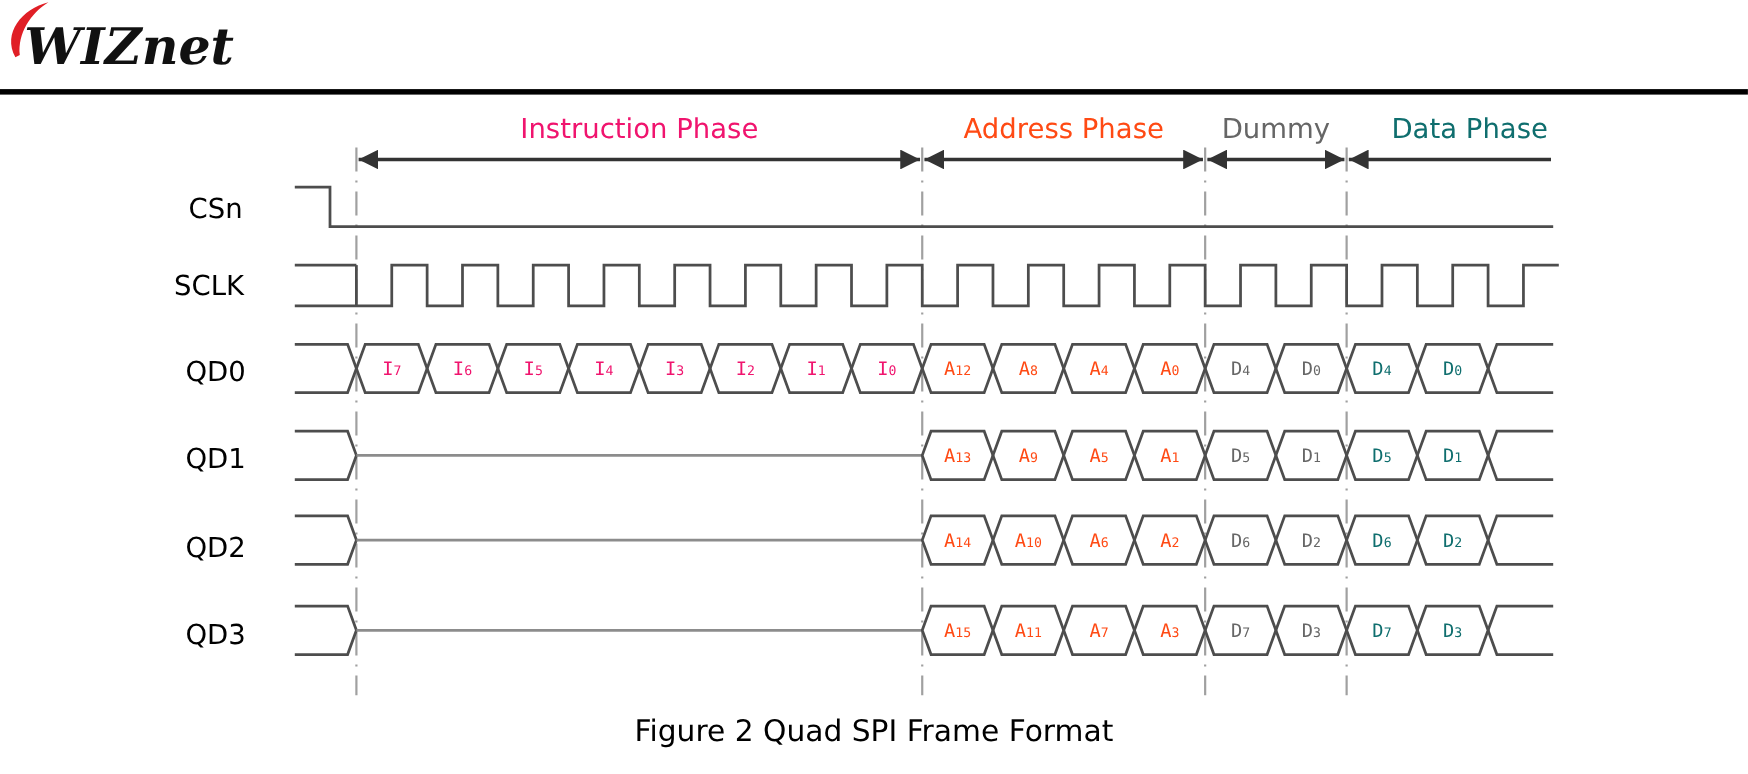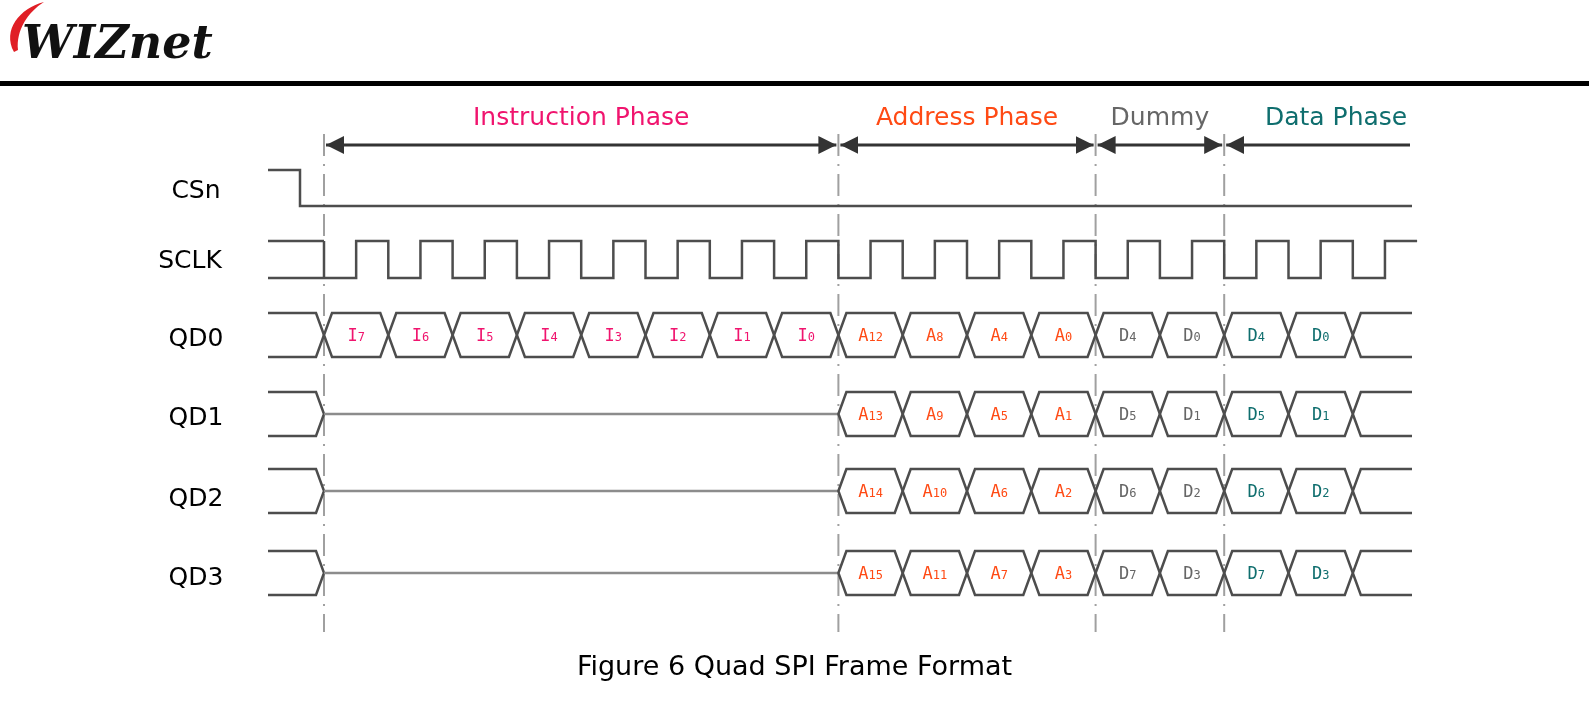--- a/index.html
+++ b/index.html
@@ -224,13 +224,13 @@
       <text x="1256.35" y="579" text-anchor="middle" fill="#0f6e6e" class="cell-text"><tspan>D</tspan><tspan class="cell-sub">7</tspan></text>
     </g>
     <g>
       <polygon points="1288.4999999999998,573 1296.4999999999998,551 1344.7999999999997,551 1352.7999999999997,573 1344.7999999999997,595 1296.4999999999998,595" fill="none" stroke="#4d4d4d" stroke-width="2.5"></polygon>
       <text x="1320.6499999999996" y="579" text-anchor="middle" fill="#0f6e6e" class="cell-text"><tspan>D</tspan><tspan class="cell-sub">3</tspan></text>
     </g>
     <polyline points="1352.7999999999997,573 1360.7999999999997,551 1412,551" fill="none" stroke="#4d4d4d" stroke-width="2.5"></polyline>
     <polyline points="1352.7999999999997,573 1360.7999999999997,595 1412,595" fill="none" stroke="#4d4d4d" stroke-width="2.5"></polyline>
   </svg>
 
-<div id="caption">Figure 6 Quad SPI Frame Format</div>
+<div id="caption">Figure 2 Quad SPI Frame Format</div>
 
 </body></html>

